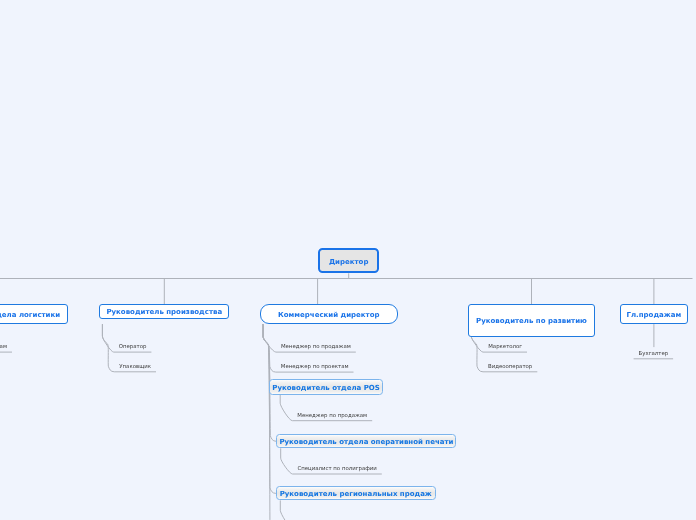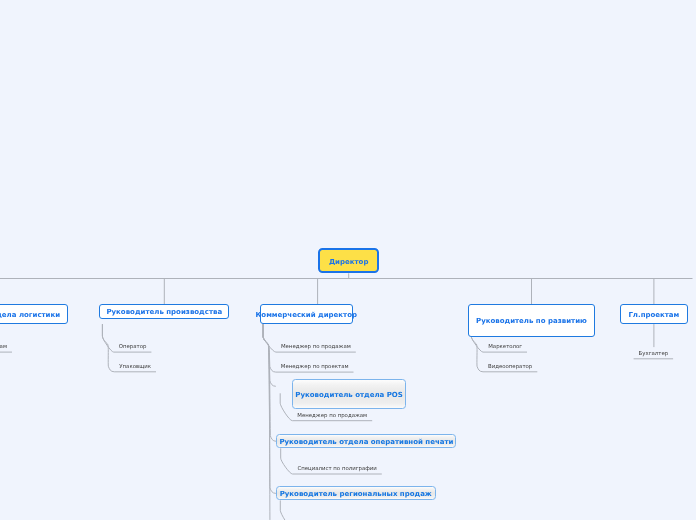--- a/index.html
+++ b/index.html
@@ -3,21 +3,21 @@
 <meta charset="utf-8">
 <style>
   html,body{margin:0;padding:0;}
   body{width:696px;height:520px;overflow:hidden;background:#f0f4fd;
        font-family:"DejaVu Sans",sans-serif;}
   #canvas{position:relative;width:696px;height:520px;overflow:hidden;transform:translateZ(0);}
   svg#links{position:absolute;left:0;top:0;width:696px;height:520px;}
   .node{position:absolute;box-sizing:border-box;white-space:nowrap;
         display:flex;align-items:center;justify-content:center;}
   .node>span{display:block;position:relative;top:0.7px;transform:translateZ(0);}
-  .root{border:2.1px solid #1a73e8;background:#fde047;border-radius:4.5px;
+  .root{border:2.1px solid #1a73e8;background:#e5e5e5;border-radius:4.5px;
         color:#1a73e8;font-weight:bold;font-size:7px;}
   .lvl1{border:1.6px solid #1f7ae0;background:#ffffff;border-radius:3px;
         color:#1a73e8;font-weight:bold;font-size:7px;}
   .lvl2{border:1.4px solid #7cb4ec;border-radius:3.5px;
         background:linear-gradient(180deg,#fdfdfd 0%,#f2f2f2 18%,#e7e7e7 50%,#eeeeee 82%,#fafafa 100%);
         color:#1476e2;font-weight:bold;font-size:7px;}
   .leaf{color:#3c3c3c;font-size:5.4px;font-weight:normal;
         position:absolute;white-space:nowrap;transform:translateY(-50%);}
 </style>
 </head>
@@ -64,33 +64,33 @@
     </div>
 
   <div class="node lvl1" style="left:-80.5px;top:304.3px;width:148.7px;height:19.8px;">
       <span>Руководитель отдела логистики</span>
     </div>
 
   <div class="node lvl1" style="left:99.2px;top:304.3px;width:130.2px;height:15px;">
       <span>Руководитель производства</span>
     </div>
 
-  <div class="node lvl1" style="left:259.8px;top:304.3px;width:93px;height:19.8px;">
+  <div class="node lvl1" style="left:259.8px;top:304.3px;width:138px;height:19.8px;border-radius:9px;">
       <span>Коммерческий директор</span>
     </div>
 
   <div class="node lvl1" style="left:467.9px;top:304.3px;width:127.1px;height:33px;">
       <span>Руководитель по развитию</span>
     </div>
 
   <div class="node lvl1" style="left:619.6px;top:304.3px;width:68.5px;height:19.8px;">
-      <span>Гл.проектам</span>
+      <span>Гл.продажам</span>
     </div>
 
-  <div class="node lvl2" style="left:292px;top:379.3px;width:114.2px;height:30px;">
+  <div class="node lvl2" style="left:269px;top:379.3px;width:114.2px;height:16px;">
       <span>Руководитель отдела POS</span>
     </div>
 
   <div class="node lvl2" style="left:275.9px;top:486.4px;width:159.7px;height:14px;">
       <span>Руководитель региональных продаж</span>
     </div>
 
   <div class="node lvl2" style="left:276.3px;top:434.3px;width:180.2px;height:14px;">
       <span>Руководитель отдела оперативной печати</span>
     </div>

